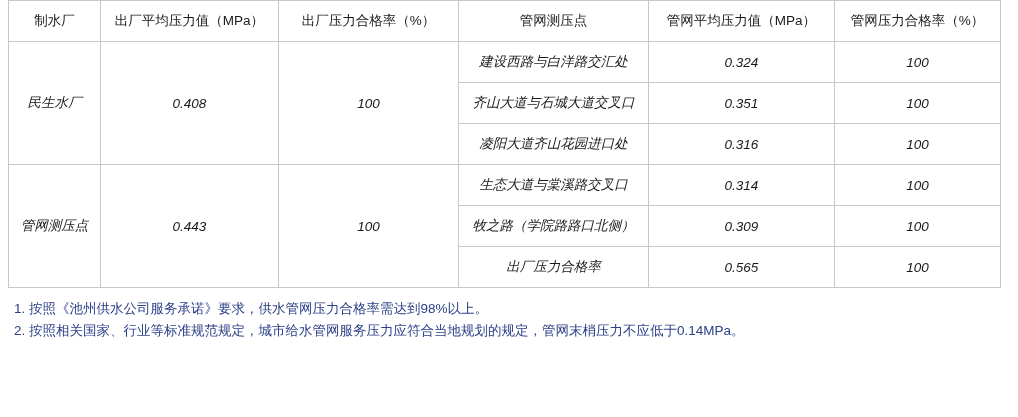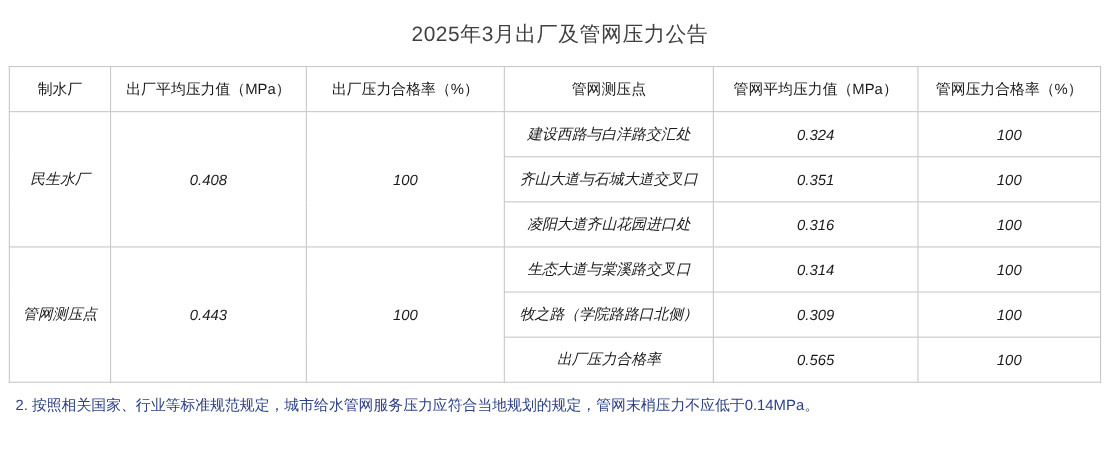--- a/index.html
+++ b/index.html
@@ -70,21 +70,20 @@
   .col-rate { width: 180px; }
   .col-point { width: 190px; }
   .col-netavg { width: 186px; }
   .col-netrate { width: 166px; }
 </style>
 </head>
 <body>
 
 <div class="page">
 
-  <div class="doc-title">2025年3月出厂及管网压力公告</div>
 
   <table class="pressure-table">
     <colgroup>
       <col class="col-plant">
       <col class="col-avg">
       <col class="col-rate">
       <col class="col-point">
       <col class="col-netavg">
       <col class="col-netrate">
     </colgroup>
@@ -132,16 +131,17 @@
       </tr>
       <tr>
         <td>出厂压力合格率</td>
         <td>0.565</td>
         <td>100</td>
       </tr>
     </tbody>
   </table>
 
   <div class="footer-notes">
+    <div>1. 按照《池州供水公司服务承诺》要求，供水管网压力合格率需达到98%以上。</div>
     <div>2. 按照相关国家、行业等标准规范规定，城市给水管网服务压力应符合当地规划的规定，管网末梢压力不应低于0.14MPa。</div>
   </div>
 
 </div>
 
 </body></html>

